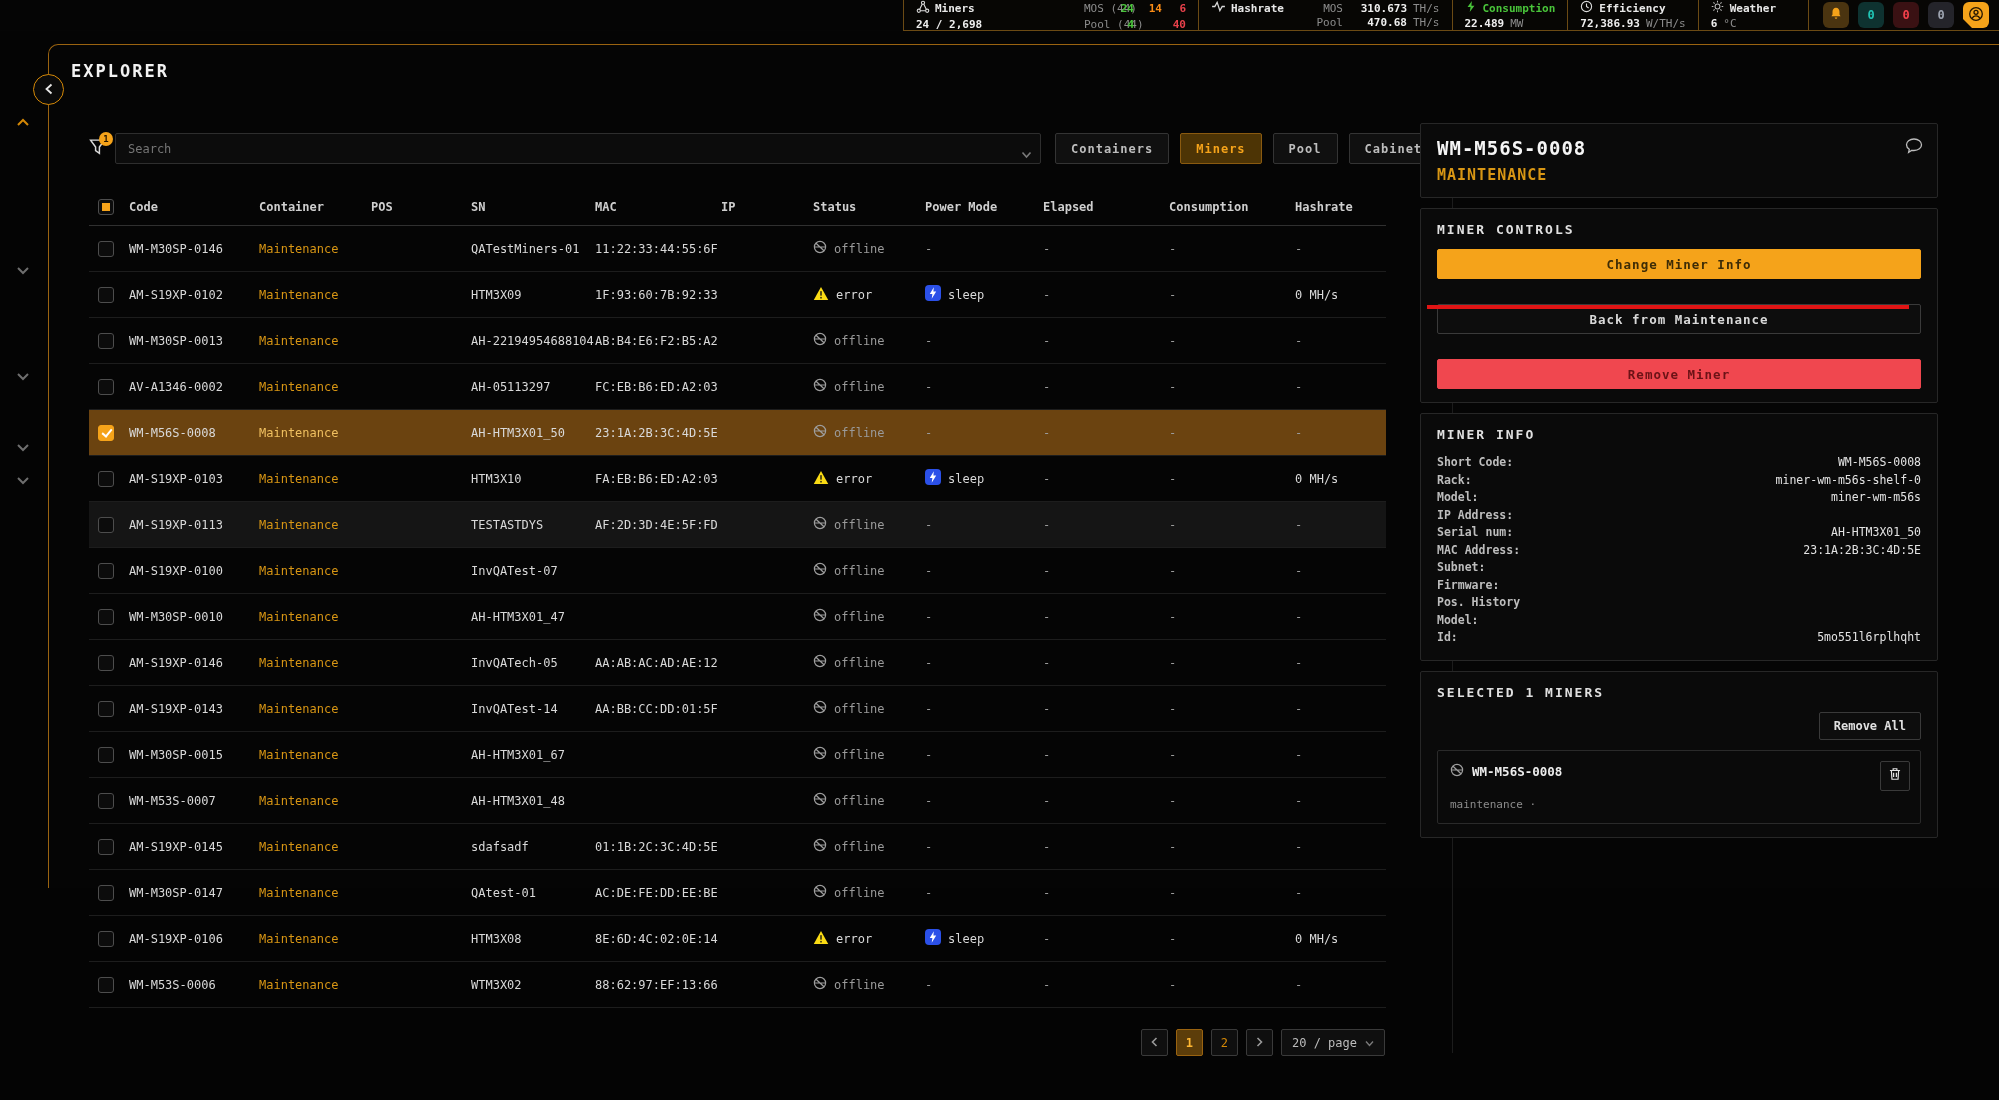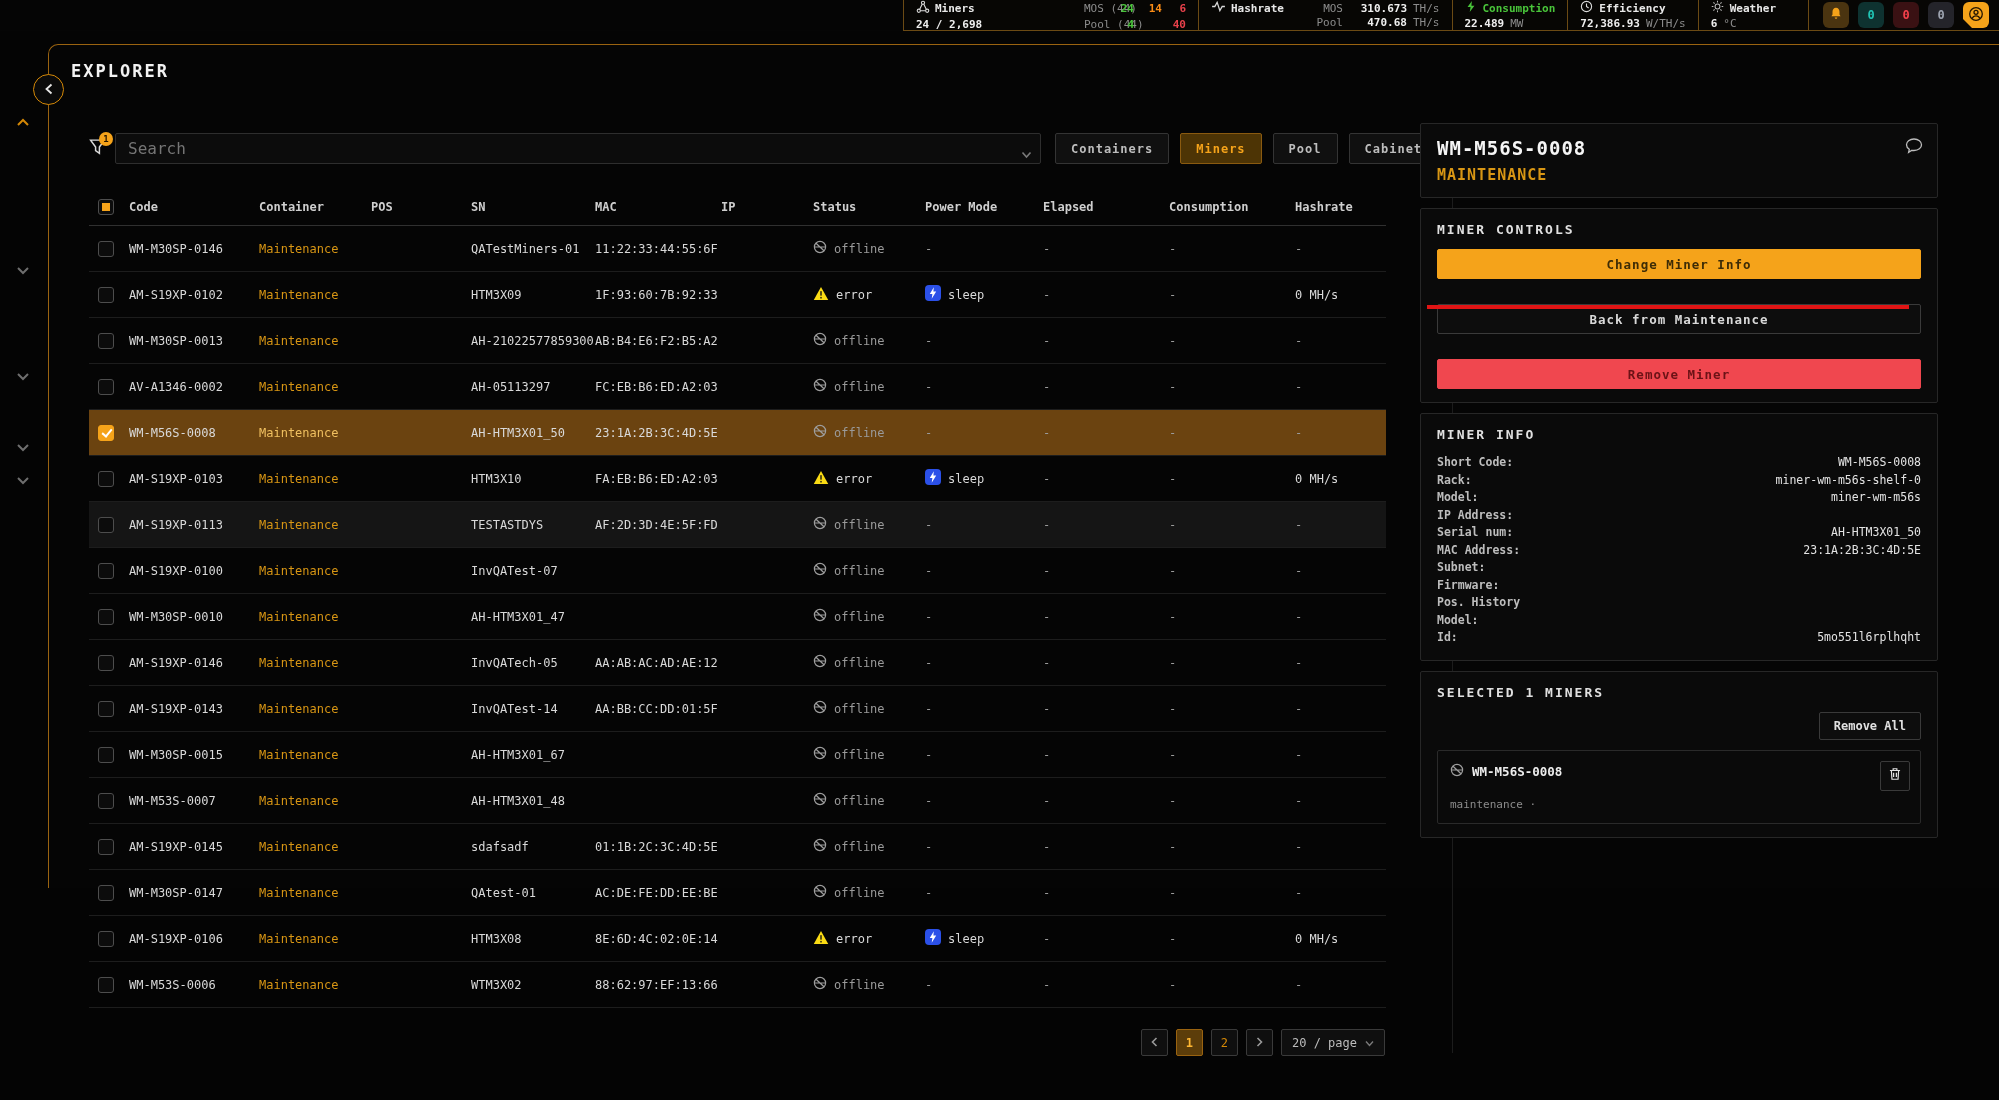--- a/index.html
+++ b/index.html
@@ -54,21 +54,21 @@
 
   
   .toolbar { position:absolute; left:40px; top:88px; right:36px; height:31px; display:flex; align-items:center; }
   .funnel-wrap { position:relative; width:22px; height:22px; margin-right:4px; }
   .funnel-badge { position:absolute; right:-2px; top:-6px; width:14px; height:14px; border-radius:50%;
     background:#f5a31a; color:#241500; font-size:9px; font-weight:bold; display:flex;
     align-items:center; justify-content:center; }
   .search-box { position:relative; width:926px; height:31px; background:#0c0c0c;
     border:1px solid #2e2e2e; border-radius:2px; display:flex; align-items:center; }
   .search-box input { flex:1; background:transparent; border:none; outline:none; color:#d9d9d9;
-    font:inherit; font-size:16px; padding:0 26px 0 12px; }
+    font:inherit; font-size:12px; padding:0 26px 0 12px; }
   .search-box input::placeholder { color:#757575; }
   .search-chevron { position:absolute; right:8px; top:10px; }
   .tabs { display:flex; gap:11px; margin-left:14px; }
   .tab { height:31px; padding:0 15px; background:#101010; border:1px solid #343434; border-radius:2px;
     color:#bdbdbd; font:inherit; font-size:12px; font-weight:bold; letter-spacing:1px; cursor:pointer;
     display:flex; align-items:center; }
   .tab.active { background:#4d3405; border-color:#8a5a10; color:#f5a31a; }
 
   
   .miner-table { position:absolute; left:40px; top:144px; width:1297px; }
@@ -378,21 +378,21 @@
             <div class="cell c-dim">-</div>
             <div class="cell">0 MH/s</div>
           </div>
           <div class="t-row">
             <div class="cell">
               <div class="cb"></div>
             </div>
             <div class="cell">WM-M30SP-0013</div>
             <div class="cell c-maint">Maintenance</div>
             <div class="cell"></div>
-            <div class="cell">AH-21022577859300</div>
+            <div class="cell">AH-22194954688104</div>
             <div class="cell">AB:B4:E6:F2:B5:A2</div>
             <div class="cell"></div>
             <div class="cell ic-txt">
               <span><svg width="14" height="14" viewBox="0 0 14 14" fill="none" stroke="#9e9e9e" stroke-width="1.2">
                   <circle cx="7" cy="7" r="5.6"></circle>
                   <path d="M1.4 7 h11.2 M3 3.2 L11 10.8"></path>
                 </svg></span>
               <span class="c-dim">offline</span>
             </div>
             <div class="cell ic-txt">

